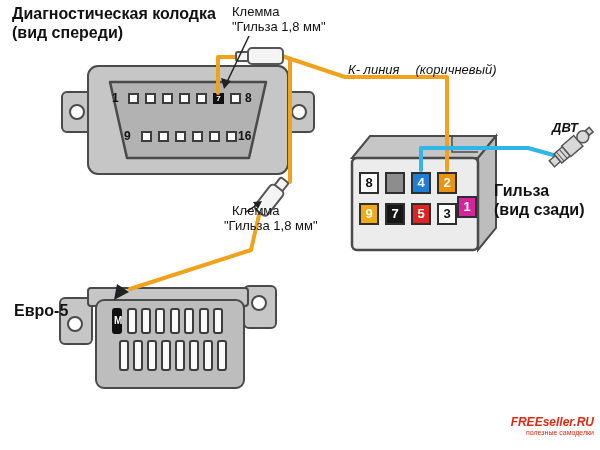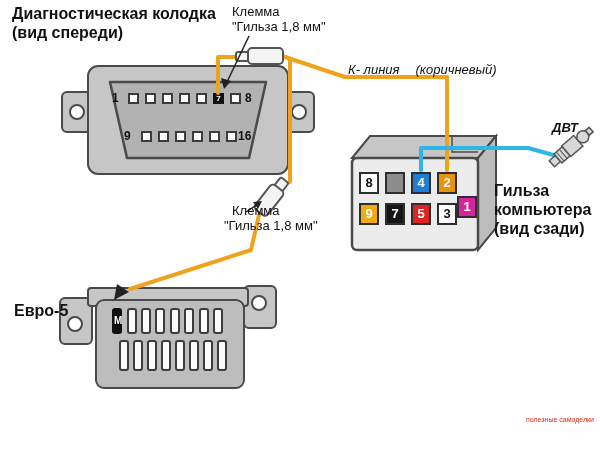--- a/index.html
+++ b/index.html
@@ -197,21 +197,21 @@
 
   <div class="lbl boldlbl" style="left:14px;top:301px">Евро-5</div>
 
   <div class="lbl sub" style="left:224px;top:203px">
     <div style="padding-left:8px">Клемма</div>
     <div>"Гильза 1,8 мм"</div>
   </div>
 
   <div class="lbl boldlbl" style="left:494px;top:181px">
     <div>Гильза</div>
-    <div>компьютера</div>
     <div>(вид сзади)</div>
   </div>
 
   <div class="lbl" style="left:498px;top:416px;text-align:right;width:96px">
+    <div class="wm-brand" style="color: rgb(224, 42, 18);">FREEseller.RU</div>
     <div class="wm-tag" style="color: rgb(224, 42, 18);">полезные самоделки</div>
   </div>
 
 </div>
 
 </body></html>

